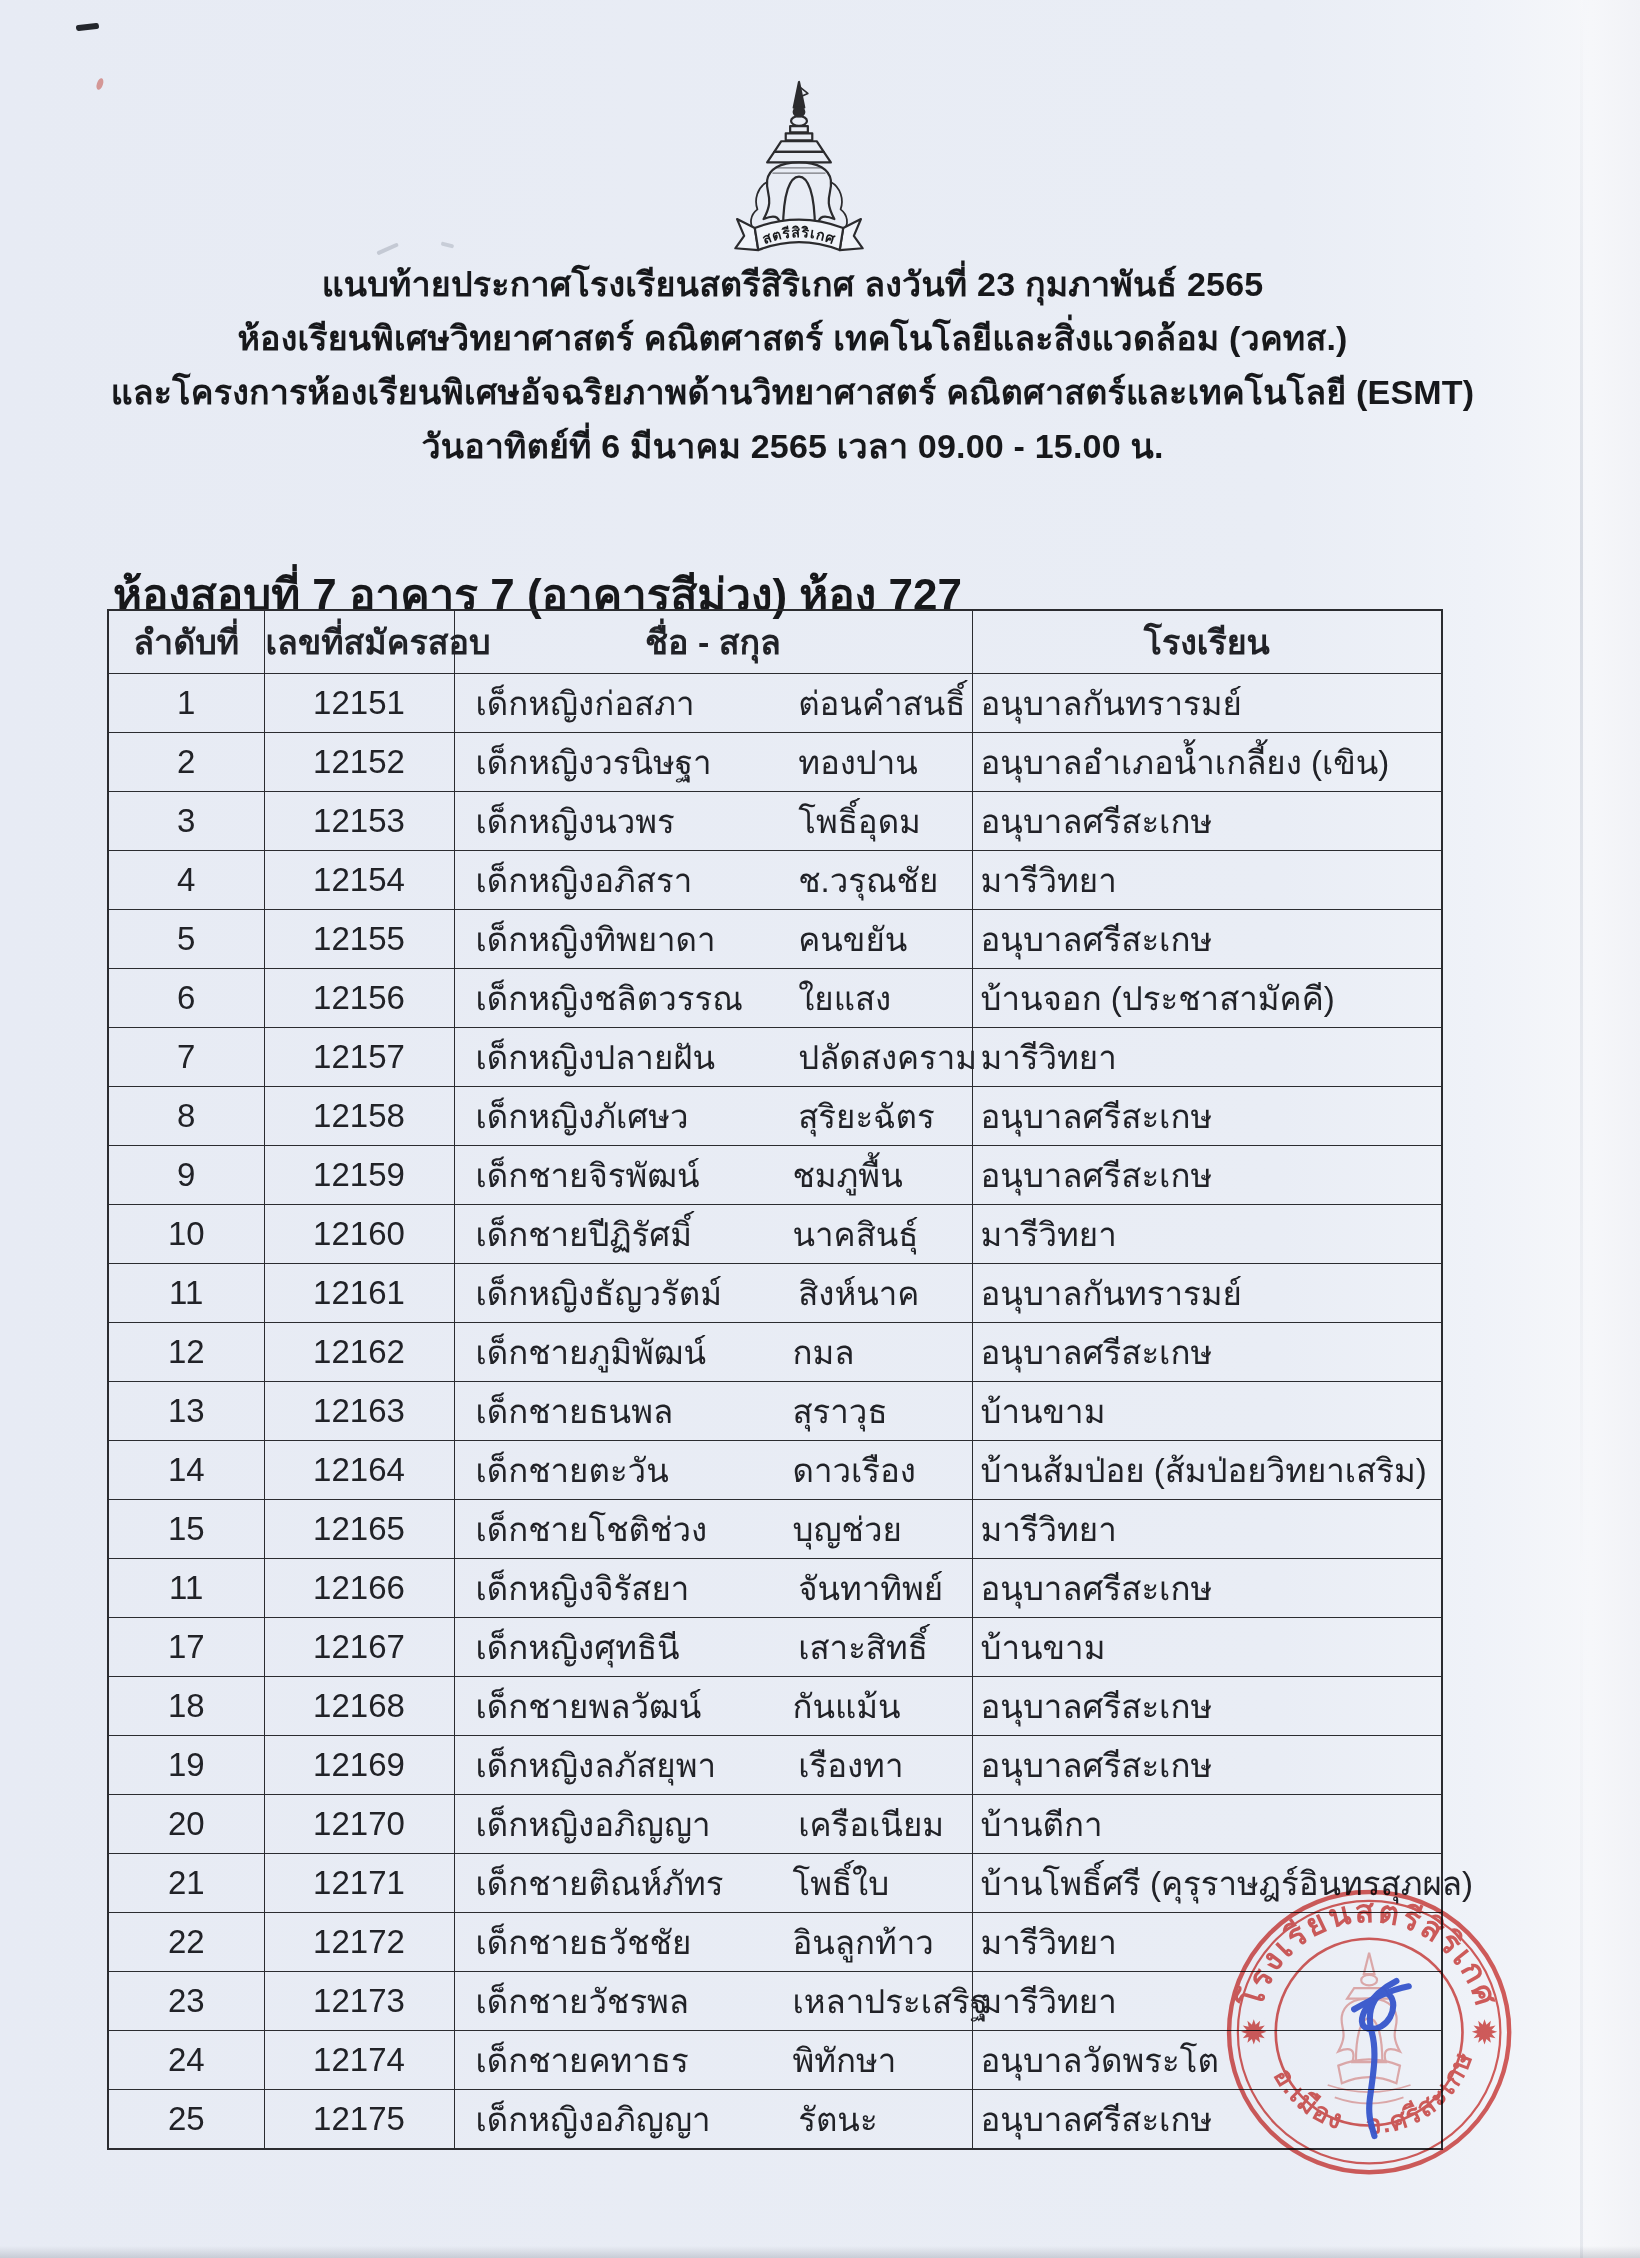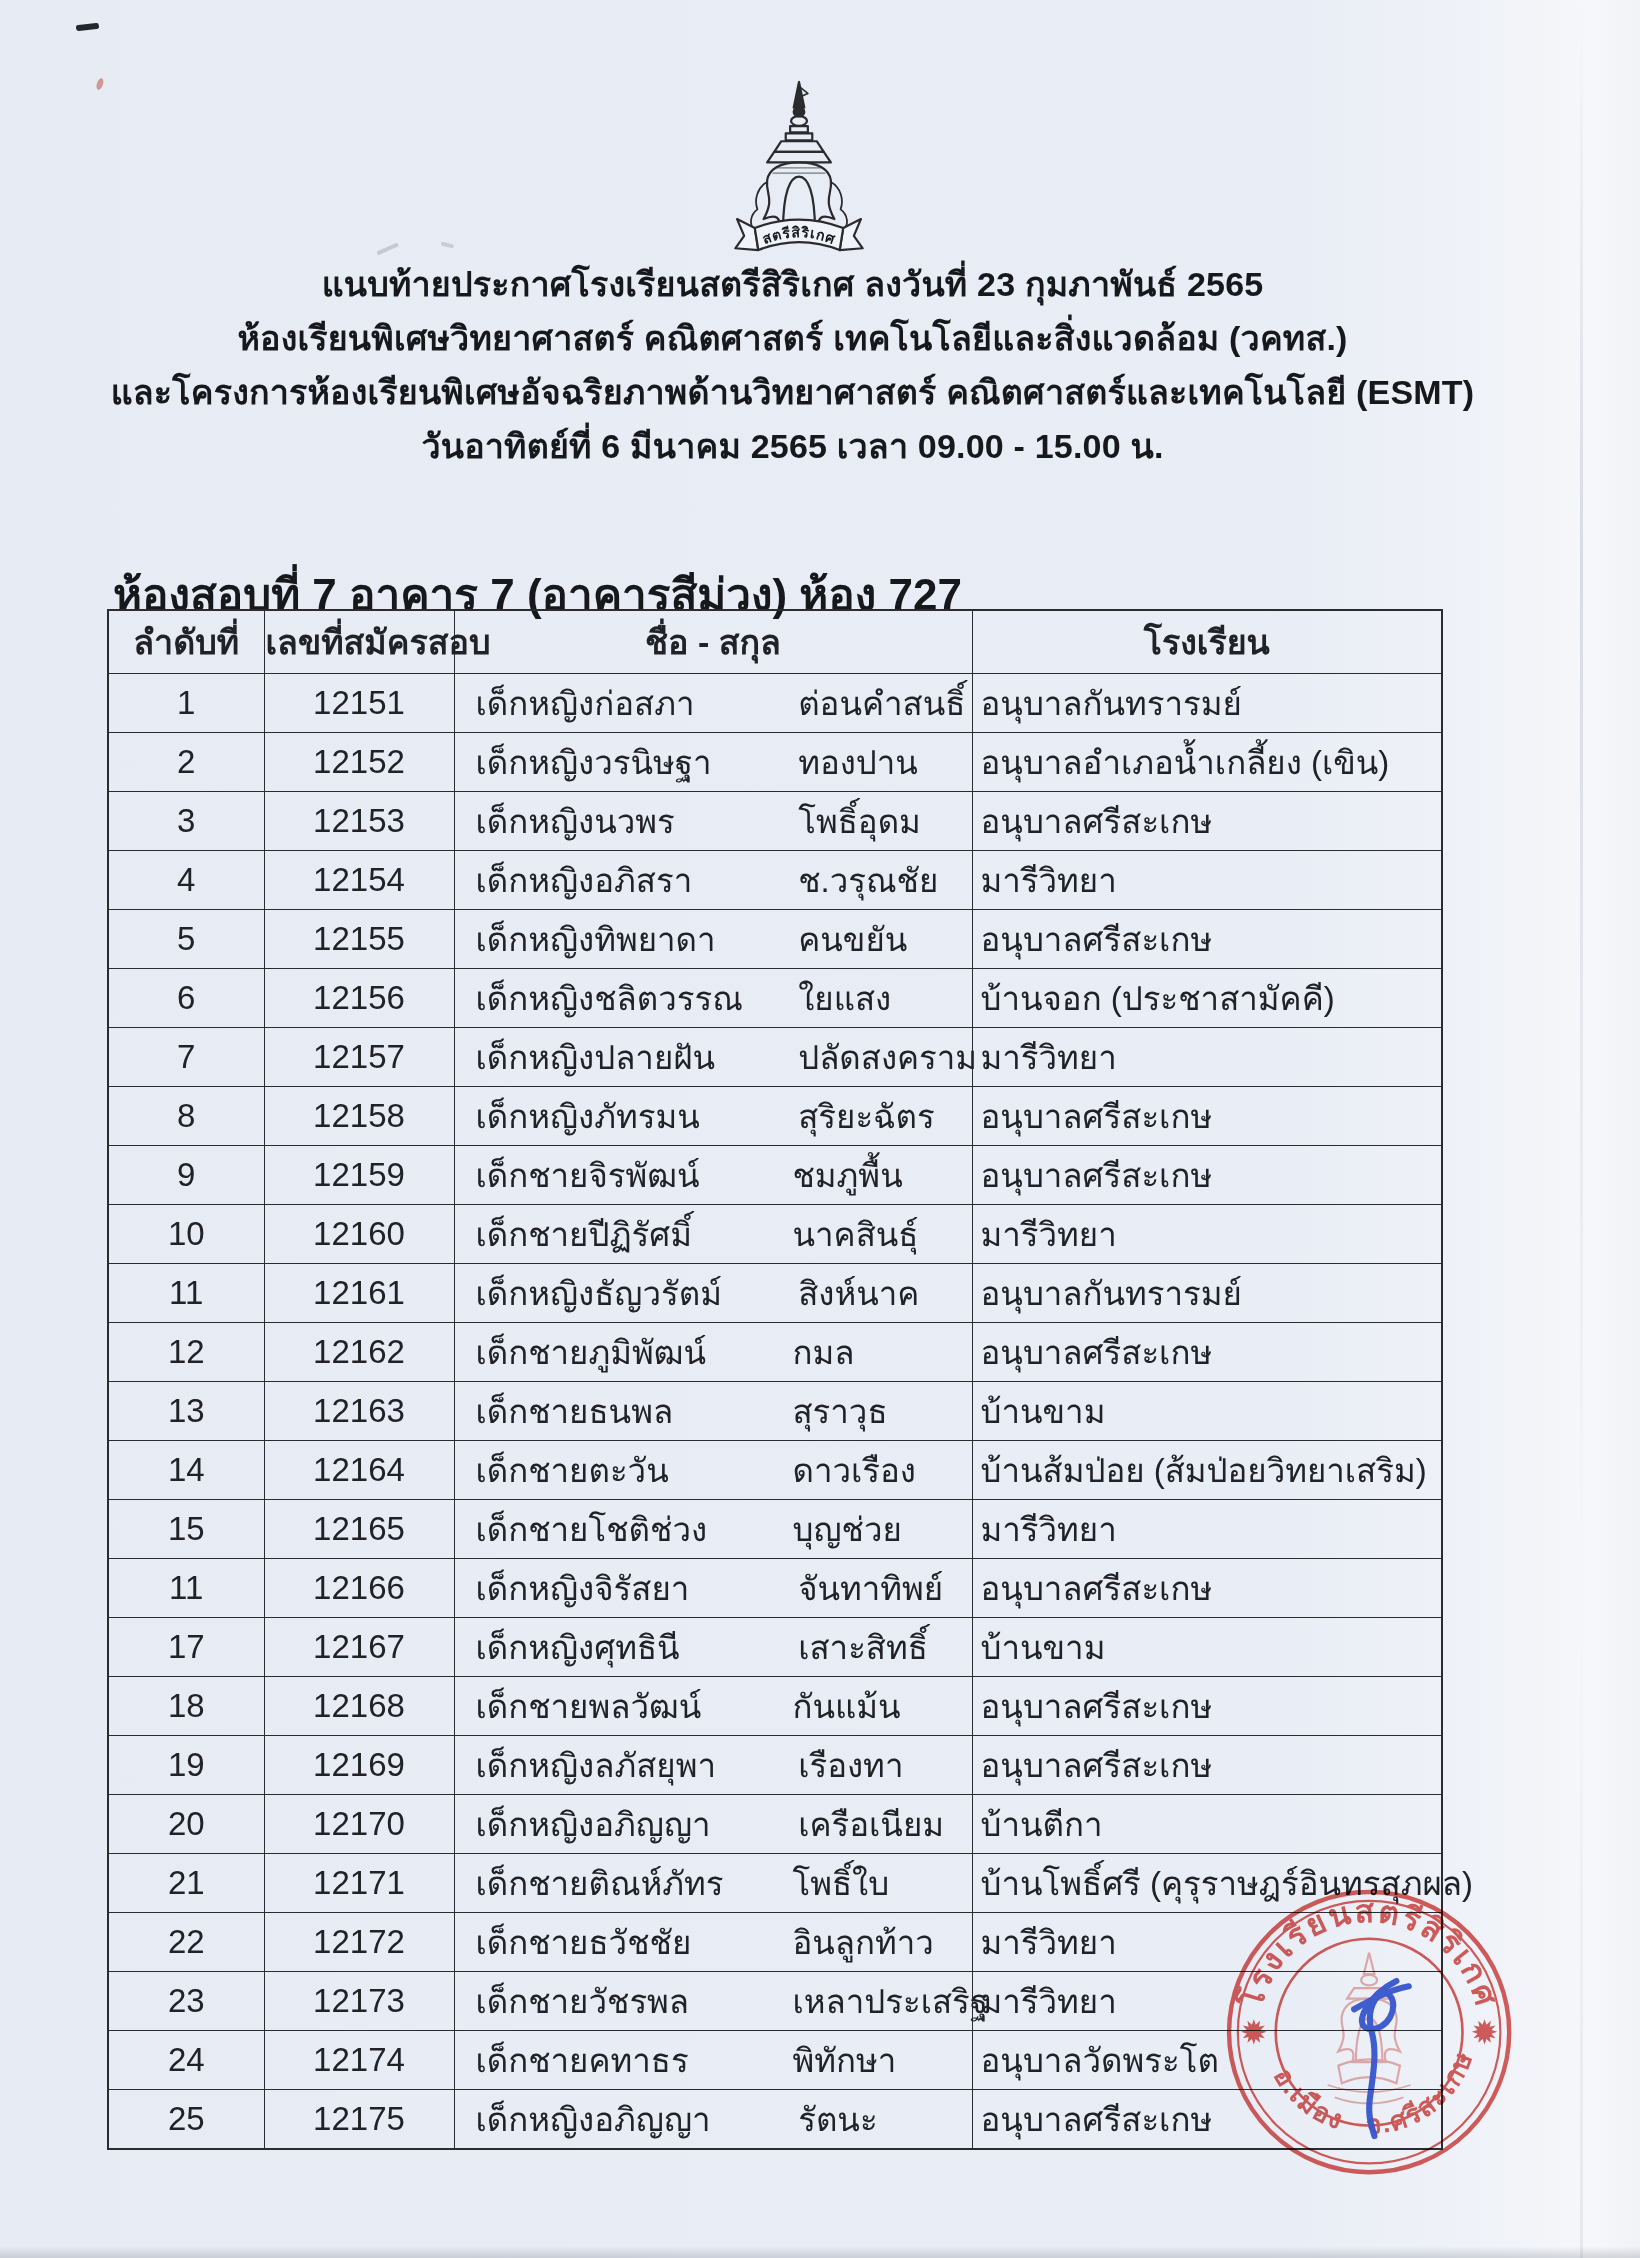--- a/index.html
+++ b/index.html
@@ -203,21 +203,21 @@
             </div>
           </td>
           <td class="c-school">มารีวิทยา</td>
         </tr>
         <tr>
           <td class="c-no">8</td>
           <td class="c-app">12158</td>
           <td class="c-name">
             <div class="name-wrap">
               <span class="prefix">เด็กหญิง</span>
-              <span class="fname">ภัทรมน</span>
+              <span class="fname">ภัเศษว</span>
               <span class="lname">สุริยะฉัตร</span>
             </div>
           </td>
           <td class="c-school">อนุบาลศรีสะเกษ</td>
         </tr>
         <tr>
           <td class="c-no">9</td>
           <td class="c-app">12159</td>
           <td class="c-name">
             <div class="name-wrap">

